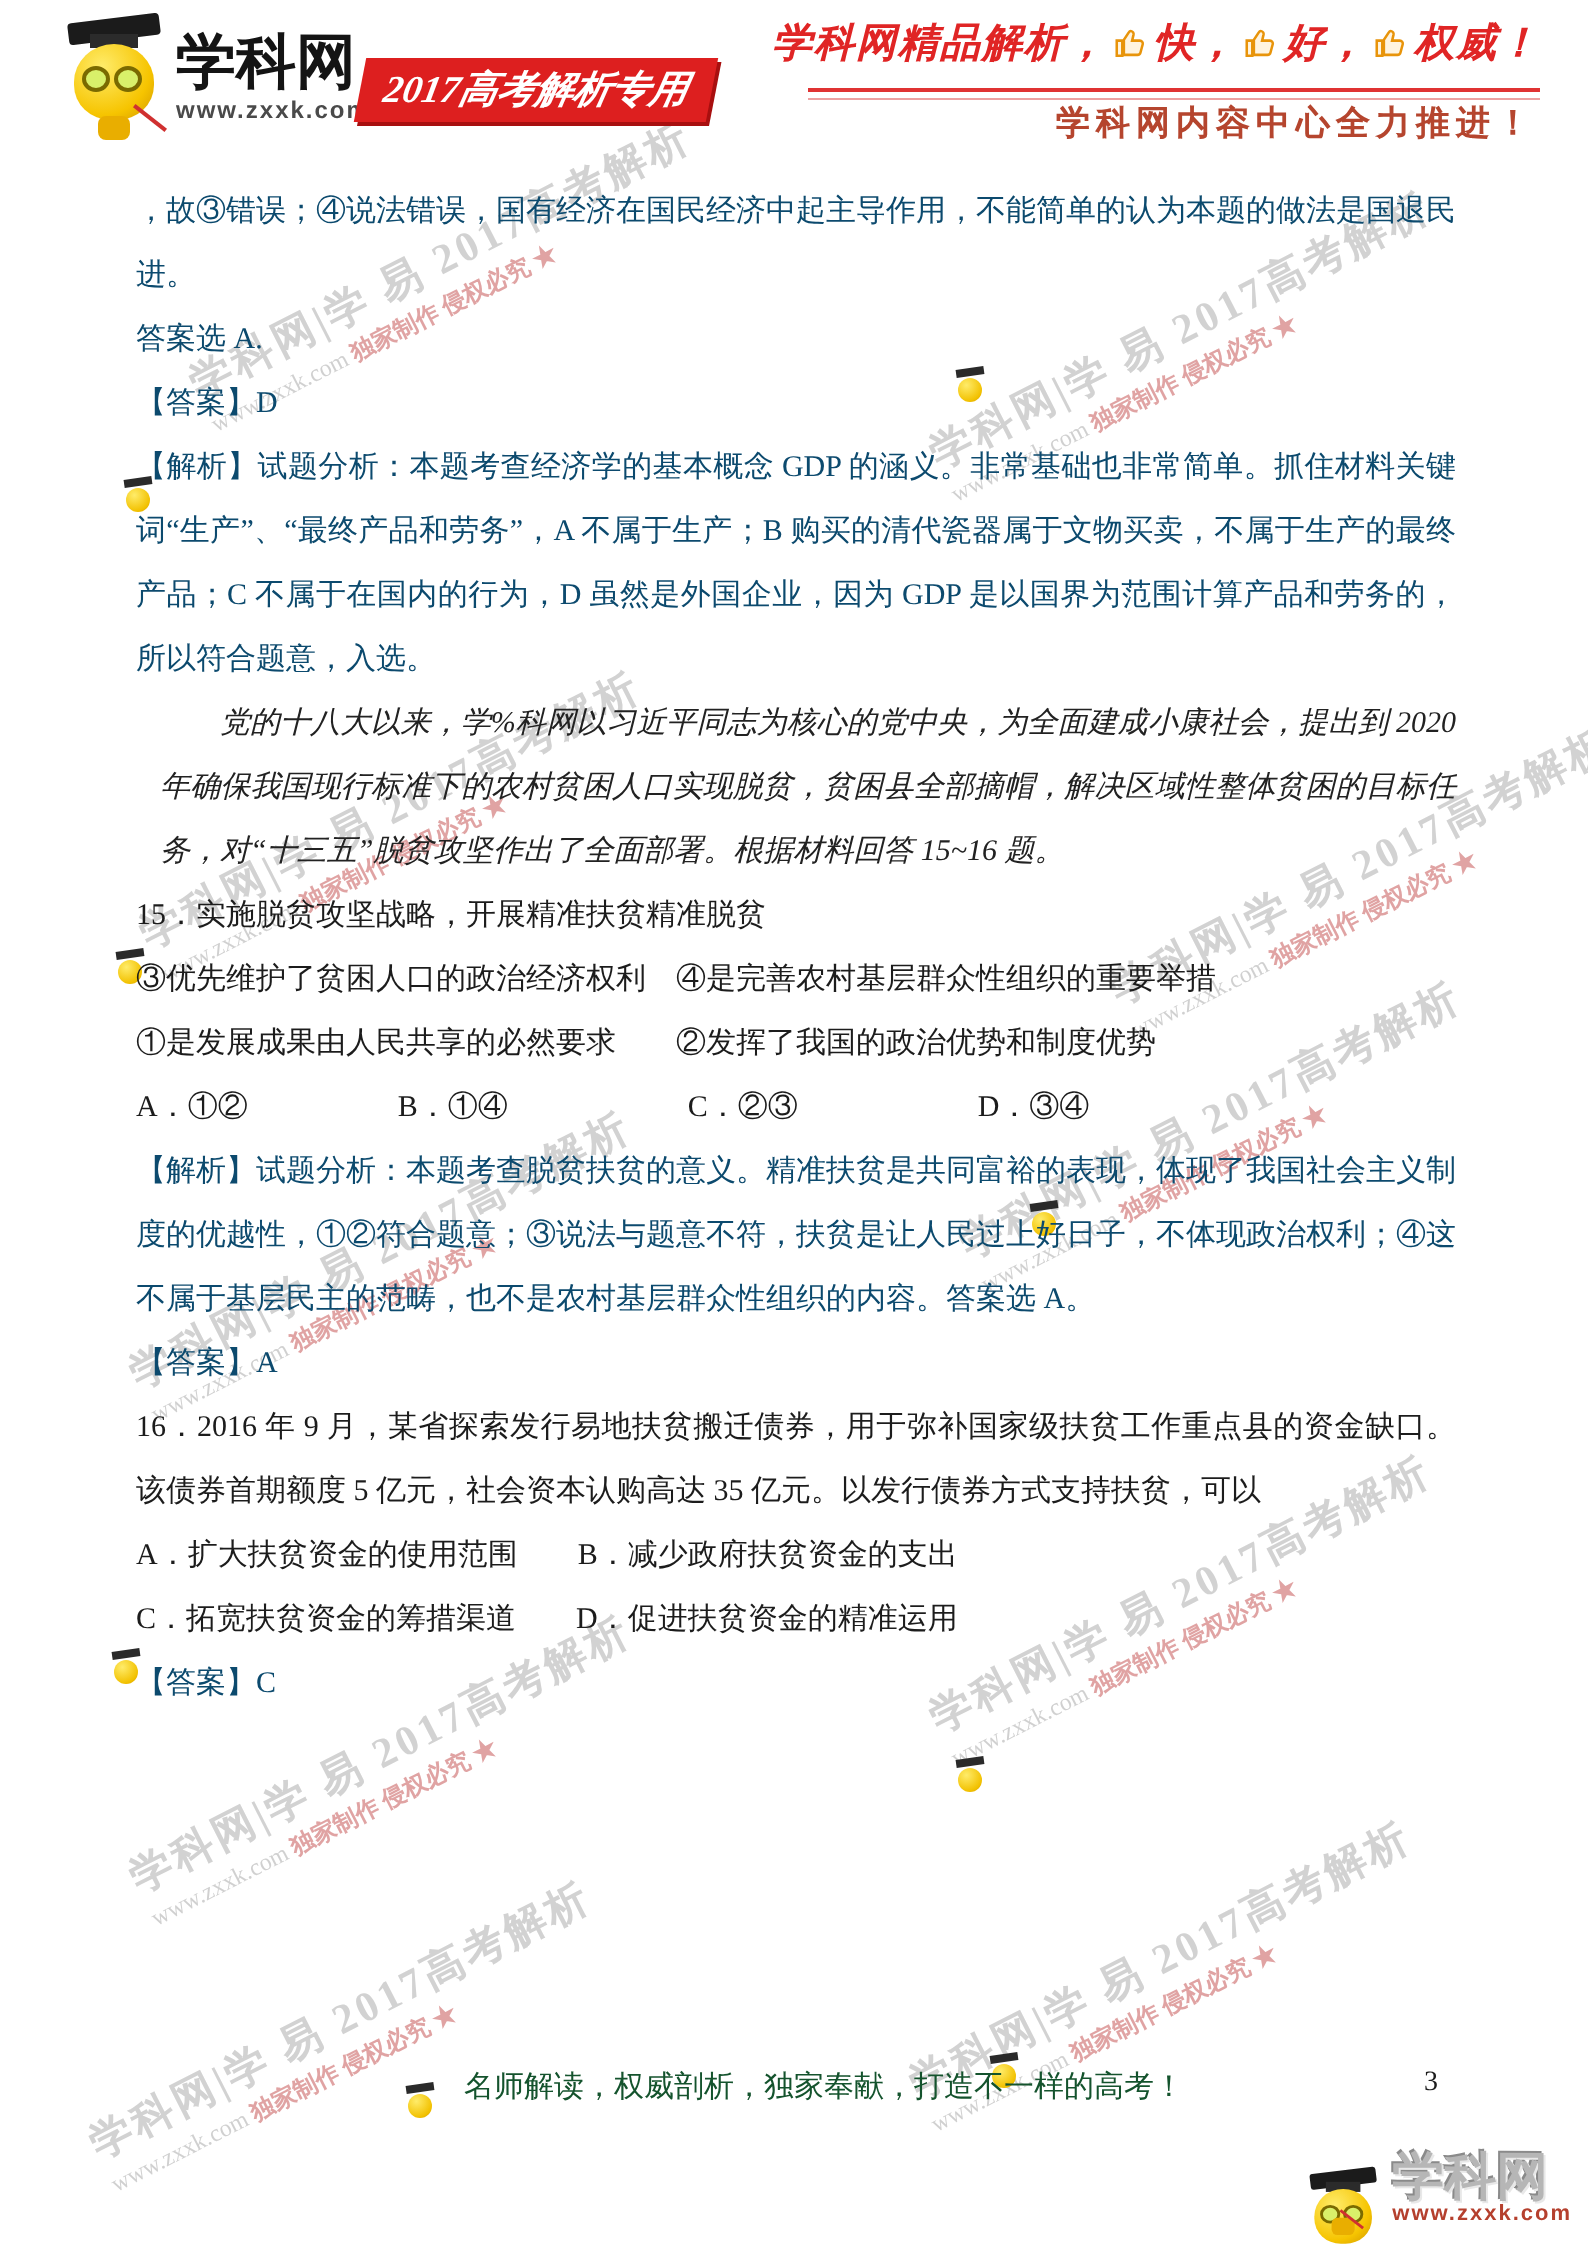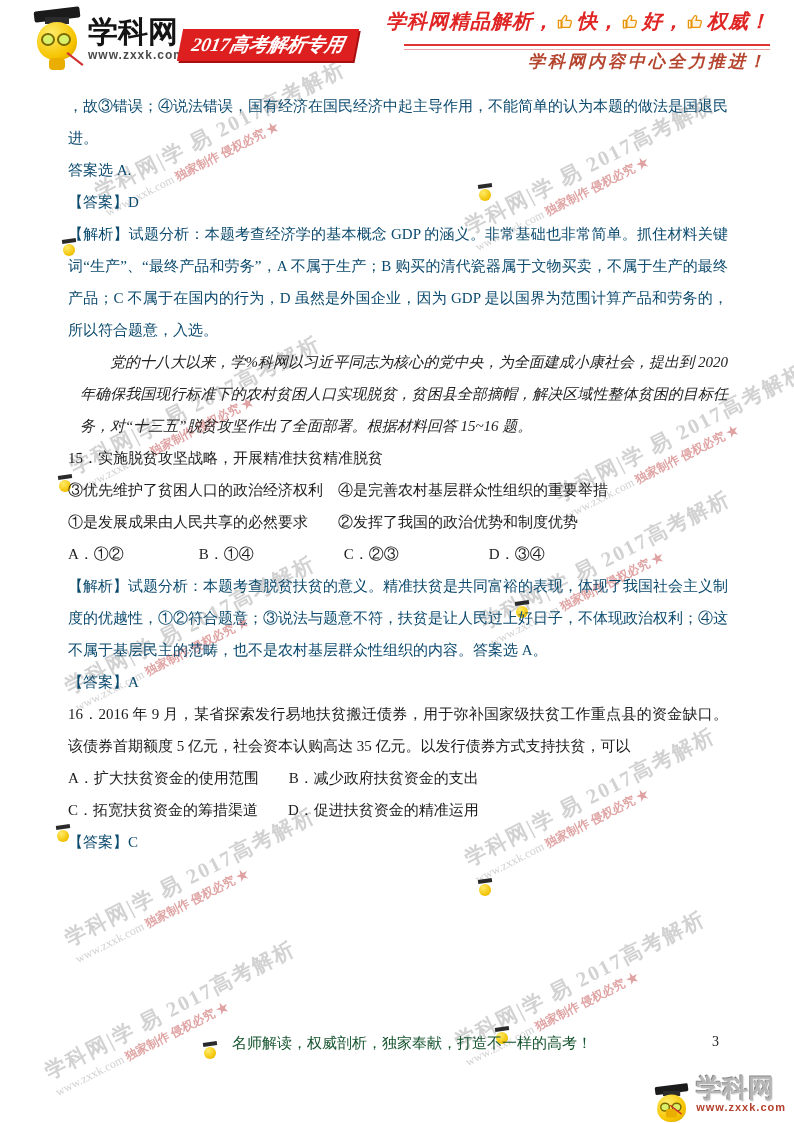--- a/index.html
+++ b/index.html
@@ -21,21 +21,21 @@
   .logo-title{font-size:30px;font-weight:bold;color:#141414;font-family:"Liberation Sans",sans-serif;line-height:32px;}
   .logo-url{font-size:12px;color:#4a4a4a;font-weight:bold;letter-spacing:1px;font-family:"Liberation Sans",sans-serif;}
   .banner{position:absolute;left:180px;top:29px;z-index:3;background:#dd1f1f;color:#ffffff;
     transform:skewX(-11deg);padding:3px 12px;font-weight:bold;font-style:italic;font-size:19px;
     box-shadow:2px 2px 0 #a80f0f;}
   .slogan1{position:absolute;right:24px;top:8px;z-index:3;color:#e02525;font-weight:bold;font-style:italic;
     font-size:20px;letter-spacing:1px;display:flex;align-items:center;gap:2px;margin-left:32px;}
   .slogan-rule{position:absolute;right:24px;top:44px;width:366px;height:3px;z-index:3;
     border-top:2px solid #e03333;border-bottom:1px solid #eda0a0;}
   .slogan2{position:absolute;right:26px;top:50px;z-index:3;color:#b5452e;font-weight:bold;
-    font-size:17px;letter-spacing:3px;font-style:italic;}
+    font-size:17px;letter-spacing:3px;}
   .thumb{flex:0 0 auto;}
   
   .content{position:absolute;left:68px;top:90px;width:660px;z-index:2;
     font-size:15px;line-height:32px;color:#1c1c1c;text-align:justify;}
   .content p{margin:0;}
   .content p.red{color:#0c4a6e;}
   .content p.kaiti{font-style:italic;color:#222222;text-indent:2em;margin-left:12px;}
   
   .footer-text{position:absolute;left:232px;top:1034px;z-index:2;font-size:15px;color:#14532d;}
   .page-number{position:absolute;left:712px;top:1034px;z-index:2;font-size:14px;color:#1c1c1c;}

